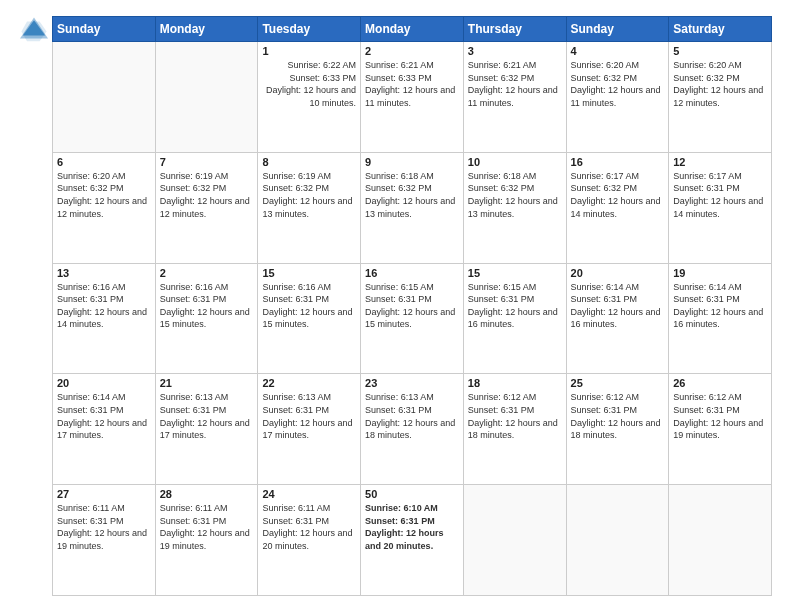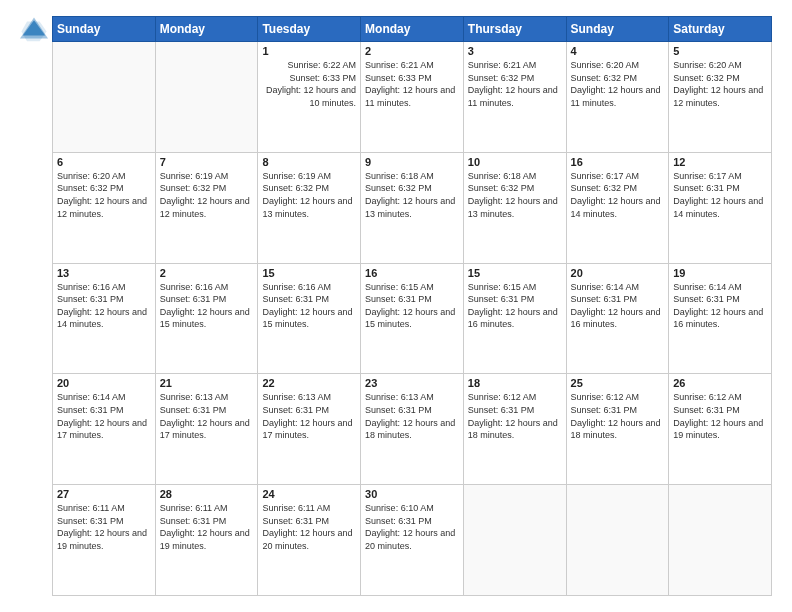--- a/index.html
+++ b/index.html
@@ -308,22 +308,22 @@
 Sunset: 6:31 PM
 Daylight: 12 hours and 19 minutes.</div>
           </td>
           <td>
             <span class="day-number">24</span>
             <div class="day-info" style="white-space: pre-line;">Sunrise: 6:11 AM
 Sunset: 6:31 PM
 Daylight: 12 hours and 20 minutes.</div>
           </td>
           <td>
-            <span class="day-number">30</span>
-            <div class="day-info" style="white-space: pre-line;">Sunrise: 6:10 AM
+            <span class="day-number">50</span>
+            <div class="day-info" style="white-space: pre-line; font-weight: bold;">Sunrise: 6:10 AM
 Sunset: 6:31 PM
 Daylight: 12 hours and 20 minutes.</div>
           </td>
           <td class="empty"></td>
           <td class="empty"></td>
           <td class="empty"></td>
         </tr>
       </tbody>
   </table>
 </div>

